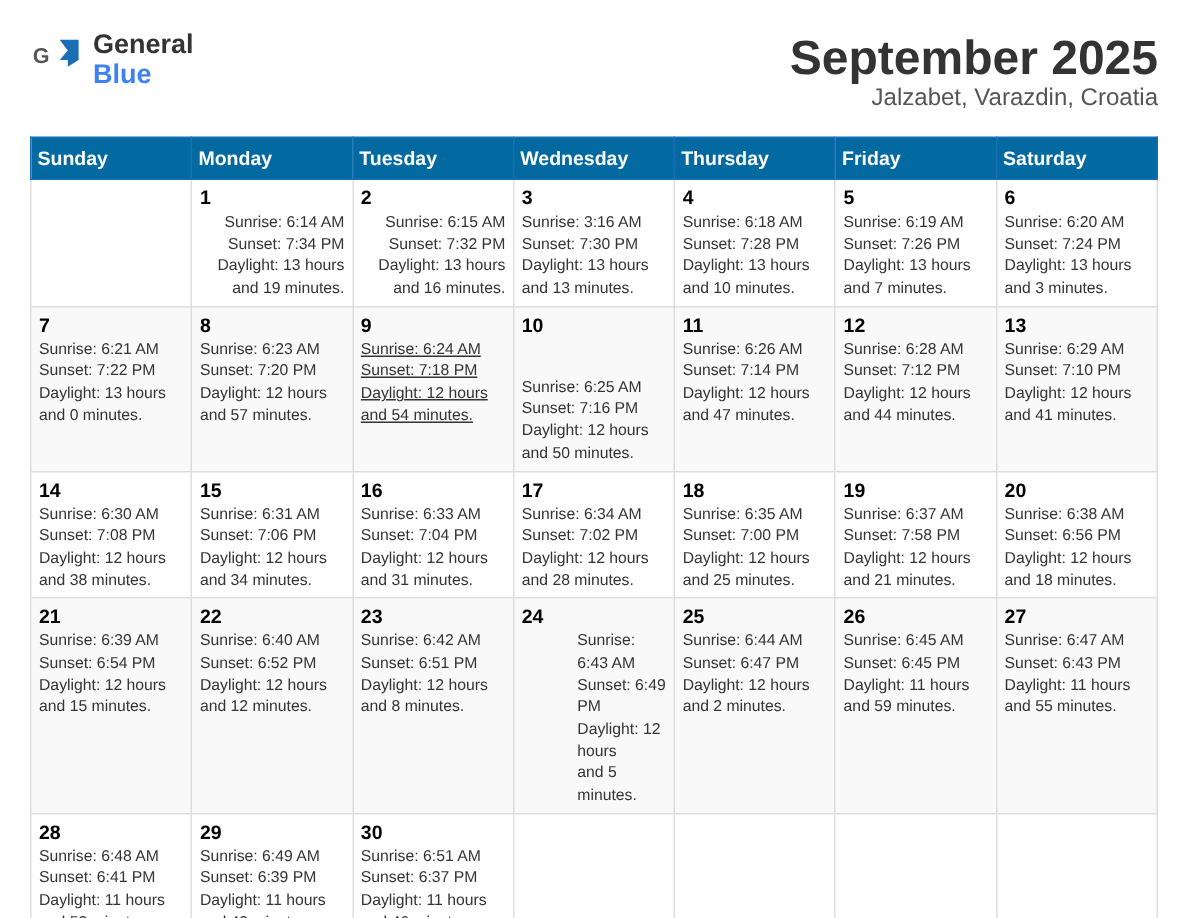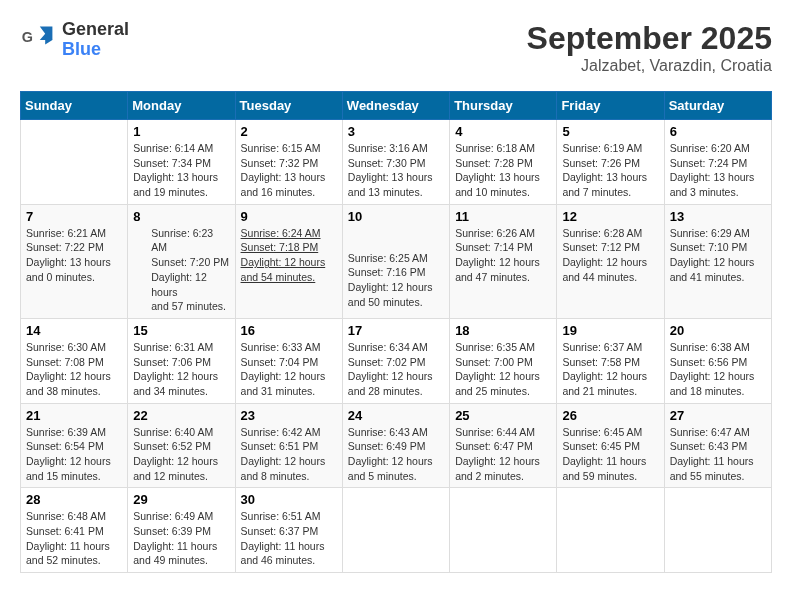--- a/index.html
+++ b/index.html
@@ -122,28 +122,28 @@
         <th>Thursday</th>
         <th>Friday</th>
         <th>Saturday</th>
       </tr>
   </thead>
   <tbody id="calendar-body">
       <tr>
         <td></td>
         <td>
           <span class="day-number">1</span>
-          <div class="day-info" style="white-space: pre-line;">Sunrise: 6:14 AM
+          <div class="day-info" style="white-space: pre-line; text-align: right;">Sunrise: 6:14 AM
 Sunset: 7:34 PM
 Daylight: 13 hours
 and 19 minutes.</div>
         </td>
         <td>
           <span class="day-number">2</span>
-          <div class="day-info" style="white-space: pre-line;">Sunrise: 6:15 AM
+          <div class="day-info" style="white-space: pre-line; text-align: right;">Sunrise: 6:15 AM
 Sunset: 7:32 PM
 Daylight: 13 hours
 and 16 minutes.</div>
         </td>
         <td>
           <span class="day-number">3</span>
           <div class="day-info" style="white-space: pre-line;">Sunrise: 3:16 AM
 Sunset: 7:30 PM
 Daylight: 13 hours
 and 13 minutes.</div>
@@ -173,21 +173,21 @@
       <tr>
         <td>
           <span class="day-number">7</span>
           <div class="day-info" style="white-space: pre-line;">Sunrise: 6:21 AM
 Sunset: 7:22 PM
 Daylight: 13 hours
 and 0 minutes.</div>
         </td>
         <td>
           <span class="day-number">8</span>
-          <div class="day-info" style="white-space: pre-line; margin-left: 18px;">Sunrise: 6:23 AM
+          <div class="day-info" style="white-space: pre-line;">Sunrise: 6:23 AM
 Sunset: 7:20 PM
 Daylight: 12 hours
 and 57 minutes.</div>
         </td>
         <td>
           <span class="day-number">9</span>
           <div class="day-info" style="white-space: pre-line; text-decoration: underline;">Sunrise: 6:24 AM
 Sunset: 7:18 PM
 Daylight: 12 hours
 and 54 minutes.</div>
@@ -289,21 +289,21 @@
         </td>
         <td>
           <span class="day-number">23</span>
           <div class="day-info" style="white-space: pre-line;">Sunrise: 6:42 AM
 Sunset: 6:51 PM
 Daylight: 12 hours
 and 8 minutes.</div>
         </td>
         <td>
           <span class="day-number">24</span>
-          <div class="day-info" style="white-space: pre-line;">Sunrise: 6:43 AM
+          <div class="day-info" style="white-space: pre-line; margin-left: 37px;">Sunrise: 6:43 AM
 Sunset: 6:49 PM
 Daylight: 12 hours
 and 5 minutes.</div>
         </td>
         <td>
           <span class="day-number">25</span>
           <div class="day-info" style="white-space: pre-line;">Sunrise: 6:44 AM
 Sunset: 6:47 PM
 Daylight: 12 hours
 and 2 minutes.</div>

